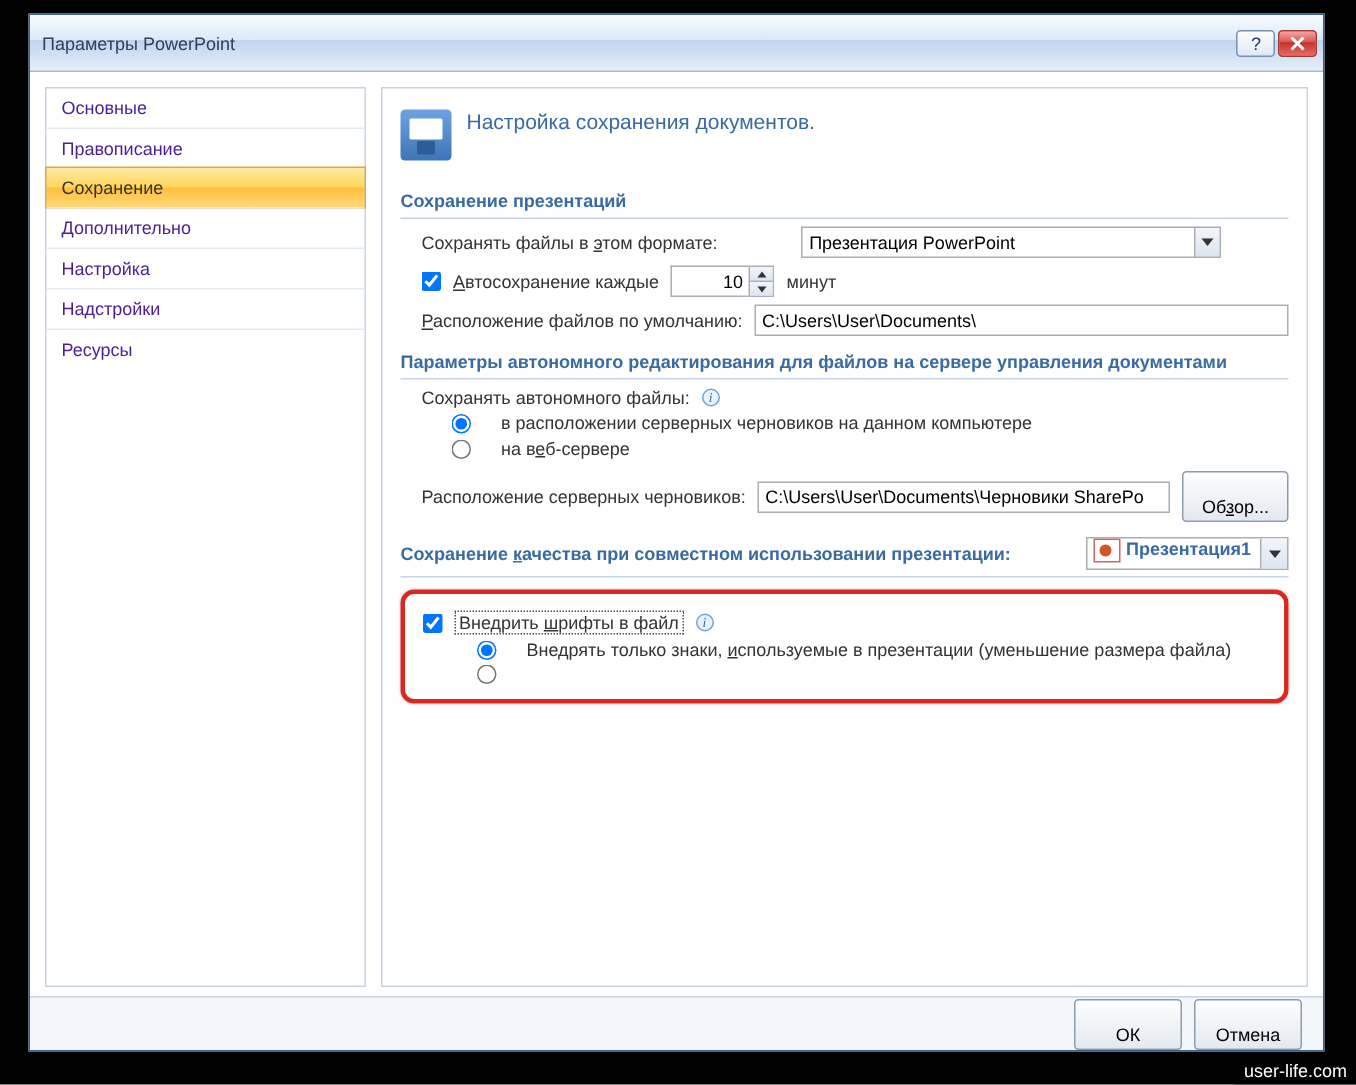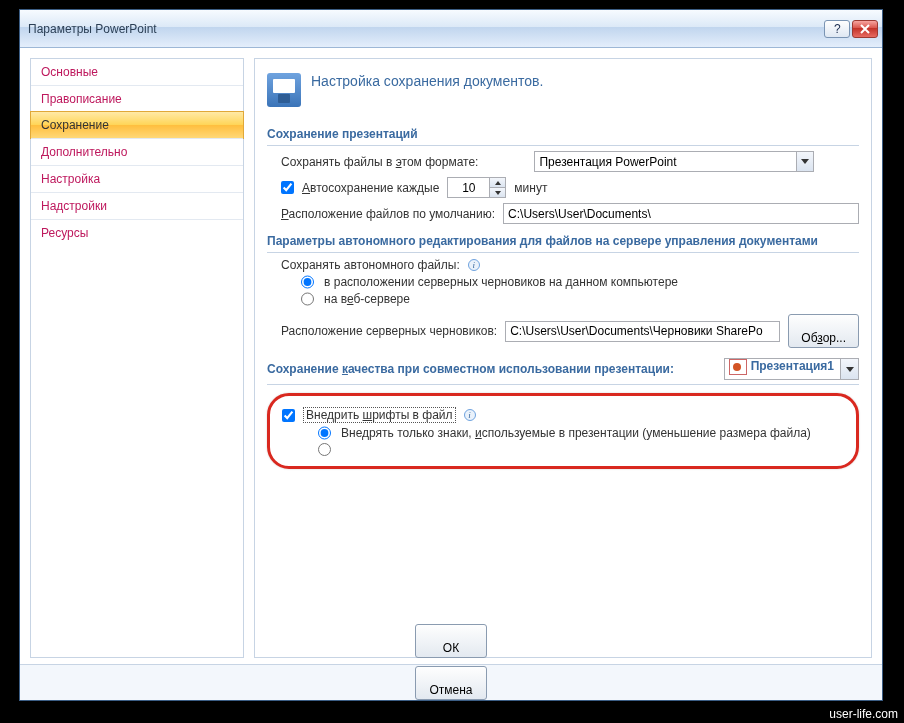--- a/index.html
+++ b/index.html
@@ -5,21 +5,21 @@
   * { box-sizing: border-box; font-family: "Segoe UI", Tahoma, sans-serif; font-size: 12px; }
   body { margin: 0; background: #000; width: 904px; height: 723px; position: relative; }
   .outer { position: absolute; left: 19px; top: 9px; width: 864px; height: 692px; background: #fff; border: 1px solid #3b5d84; box-shadow: 0 0 6px rgba(0,0,0,0.4); }
   .titlebar { height: 38px; background: linear-gradient(#f7fbff,#dce9f7 45%,#c0d5ee 46%,#e4eefb); border-bottom: 1px solid #9db7d6; display: flex; align-items: center; padding: 0 4px 0 8px; }
   .titlebar .title { flex: 1; color: #2b3f55; font-size: 12px; }
   .win-btn { width: 26px; height: 18px; margin-left: 2px; border: 1px solid #7a94b3; border-radius: 3px; background: linear-gradient(#fefefe,#dfe8f3); display: flex; align-items: center; justify-content: center; }
   .win-btn.close { background: linear-gradient(#f6a5a0,#d9534a 45%,#c23329 46%,#e76b62); border-color: #9c3a33; color: #fff; font-weight: bold; }
   .win-btn svg { width: 12px; height: 12px; }
   .body { display: flex; height: 620px; padding: 10px; gap: 10px; }
   .nav { width: 214px; border: 1px solid #c7d4e4; background: #fff; padding: 0; }
-  .nav-item { padding: 6px 10px; color: #be185d; cursor: pointer; }
+  .nav-item { padding: 6px 10px; color: #4c1d95; cursor: pointer; }
   .nav-item + .nav-item { border-top: 1px solid #e3e9f1; }
   .nav-item.sel { background: linear-gradient(#ffe9a6,#ffd65a 48%,#ffbf3f 52%,#ffd877); border: 1px solid #e0a838; margin: -1px; font-weight: normal; color: #333; }
   .content { flex: 1; border: 1px solid #c7d4e4; background: #fff; padding: 10px 12px; overflow: hidden; }
   .header-row { display: flex; align-items: flex-start; gap: 10px; padding: 4px 0 10px 0; }
   .save-icon { width: 34px; height: 34px; background: linear-gradient(#6fa3df,#3b74b8); border-radius: 3px; position: relative; }
   .save-icon::before { content:""; position:absolute; left:6px; top:6px; width:22px; height:14px; background:#fff; border-radius:1px; }
   .save-icon::after { content:""; position:absolute; left:11px; bottom:4px; width:12px; height:9px; background:#2e5d95; border-radius:1px; }
   .header-text { color: #3a6aa0; font-size: 14px; }
   .section-head { color: #3a6aa0; font-weight: bold; border-bottom: 1px solid #c7d4e4; padding: 4px 0; margin-top: 6px; }
   .section-head.with-doc { display: flex; align-items: center; gap: 8px; }
@@ -30,31 +30,31 @@
   .doc-picker .dd { width: 18px; border-left: 1px solid #abadb3; display:flex; align-items:center; justify-content:center; height:100%; background: linear-gradient(#f3f6fb,#dbe4f0); }
   .chev::before { content:""; border-left:4px solid transparent; border-right:4px solid transparent; border-top:5px solid #333; display:block; }
   .form-row { display: flex; align-items: center; gap: 8px; padding: 5px 0 0 14px; }
   .lbl { color: #333; }
   .u { text-decoration: underline; }
   select, input[type=text] { border: 1px solid #abadb3; height: 21px; padding: 1px 4px; background: #fff; }
   .combo { display: flex; align-items: stretch; padding-left: 44px; }
   .combo input { width: 250px; border-right: none; }
   .combo .dd { width: 18px; border: 1px solid #abadb3; background: linear-gradient(#f3f6fb,#dbe4f0); display:flex; align-items:center; justify-content:center; }
   .spinner { display: flex; }
-  .spinner input { width: 42px; text-align: center; border-right: none; }
+  .spinner input { width: 52px; text-align: right; border-right: none; }
   .spinner .sp-btns { display:flex; flex-direction:column; border:1px solid #abadb3; }
   .spinner .sp-btns div { width:15px; flex:1; background: linear-gradient(#f3f6fb,#dbe4f0); display:flex; align-items:center; justify-content:center; }
   .spinner .sp-btns div:first-child { border-bottom:1px solid #abadb3; }
   .sp-up::before { content:""; border-left:3px solid transparent; border-right:3px solid transparent; border-bottom:4px solid #333; }
   .sp-dn::before { content:""; border-left:3px solid transparent; border-right:3px solid transparent; border-top:4px solid #333; }
   .info-ico { width: 12px; height: 12px; border-radius: 50%; border: 1px solid #6fa3df; color: #3a6aa0; font-size: 9px; font-style: italic; font-family: Georgia, serif; display: inline-flex; align-items: center; justify-content: center; background: #eaf2fb; }
-  .radio-row { display: flex; gap: 10px; padding: 3px 0 0 34px; }
+  .radio-row { display: flex; align-items: center; gap: 20px; padding: 3px 0 0 34px; }
   .btn { height: 32px; padding: 16px 12px; border: 1px solid #8a9bb0; border-radius: 3px; background: linear-gradient(#fefefe,#e3e9f0); }
-  .highlight { border: 3px solid #d9281f; border-radius: 22px; padding: 6px 8px 10px 4px; margin-top: 8px; box-shadow: 0 0 2px rgba(0,0,0,0.2); }
-  .footer { position: absolute; bottom: 0; left: 0; right: 0; height: 36px; border-top: 1px solid #c7d4e4; background: #f3f7fc; display:flex; align-items:center; justify-content:flex-end; gap:8px; padding:0 14px;flex-direction:column; }
+  .highlight { border: 3px solid #d9281f; border-radius: 9px; padding: 6px 8px 10px 4px; margin-top: 8px; box-shadow: 0 0 2px rgba(0,0,0,0.2); }
+  .footer { position: absolute; bottom: 0; left: 0; right: 0; height: 36px; border-top: 1px solid #c7d4e4; background: #f3f7fc; display:flex; align-items:center; justify-content:flex-end; gap:8px; padding:0 14px; }
   .footer .btn { min-width: 72px; }
   .watermark { position: absolute; right: 0; bottom: 0; background: #000; color: #fff; padding: 2px 6px; font-size: 12px; font-family: sans-serif; }
   input[type=checkbox], input[type=radio] { margin: 0; }
   .focus-box { border: 1px dotted #555; padding: 0 2px; }
 </style>
 </head>
 <body>
 
 <div class="outer">
   <div class="titlebar">

